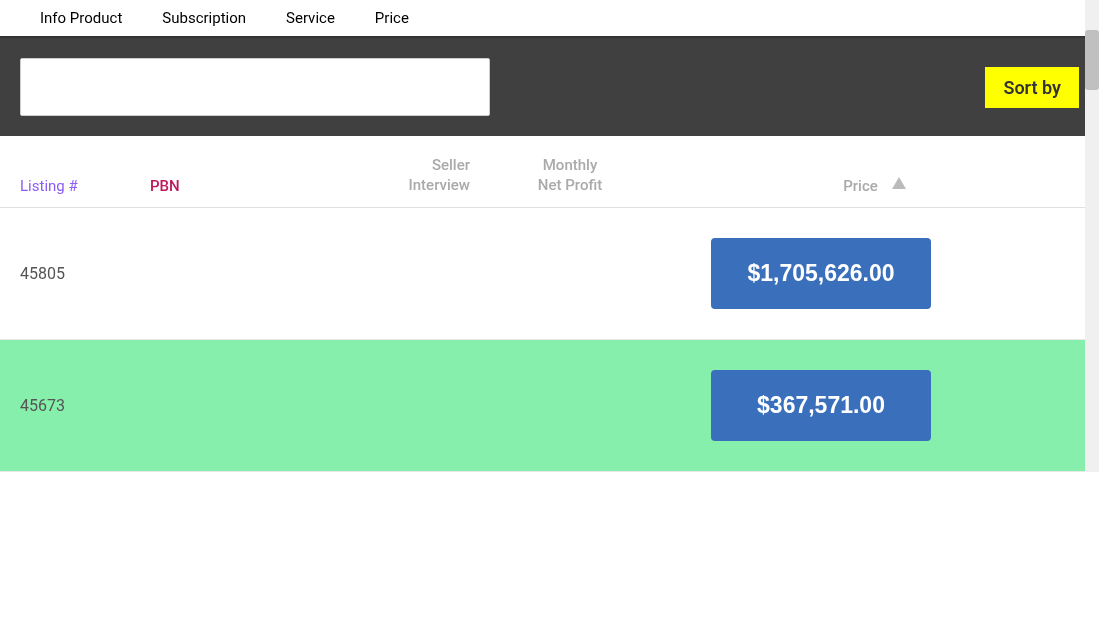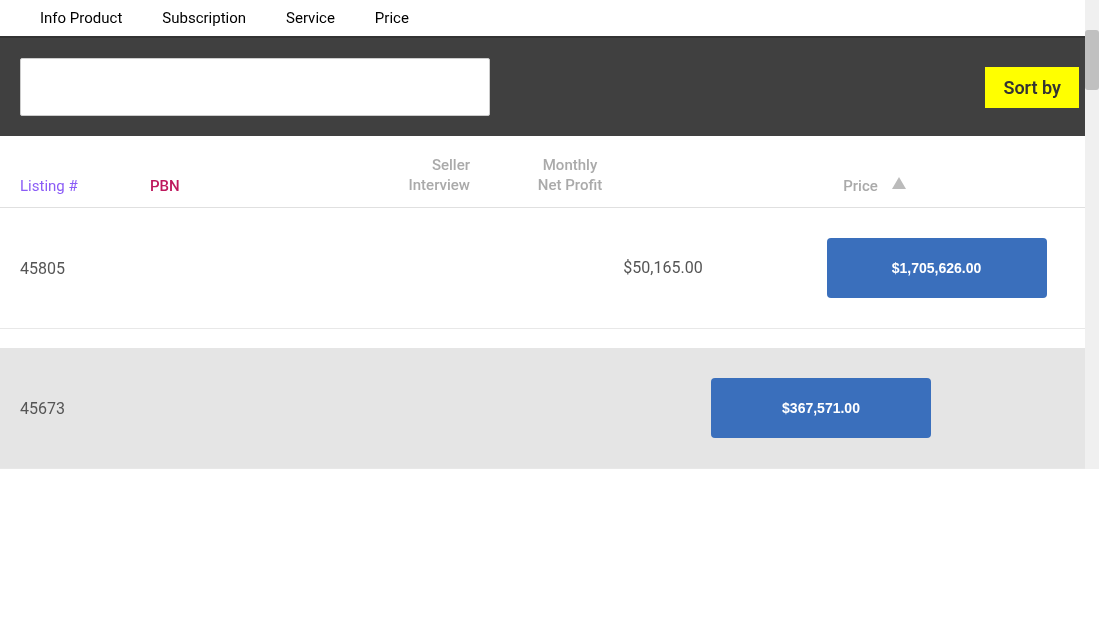--- a/index.html
+++ b/index.html
@@ -175,22 +175,21 @@
     .data-row {
       display: flex;
       align-items: center;
       padding: 30px 20px;
       border-bottom: 1px solid #e8e8e8;
       background: #fff;
       gap: 31px;
     }
 
     .data-row.alt {
-      background: #e5e5e5;
-      margin-top: 19px;
+      background: #86efac;
     }
 
     .data-row .col-listing {
       font-size: 16px;
       color: #555;
       font-weight: 400;
     }
 
     .data-row .col-pbn {
       font-size: 16px;
@@ -211,21 +210,21 @@
     .data-row .col-price {
       justify-content: center;
     }
 
     .price-button {
       background: #3a6fbc;
       color: #fff;
       border: none;
       border-radius: 4px;
       padding: 22px 28px;
-      font-size: 14px;
+      font-size: 23px;
       font-weight: 600;
       cursor: pointer;
       min-width: 220px;
       text-align: center;
     }
 
     
     .page-wrapper {
       position: relative;
     }
@@ -275,21 +274,20 @@
     <div class="col-price">
       <span>Price</span>
       <span class="sort-arrow"></span>
     </div>
   </div>
 
   <div class="data-row">
     <div class="col-listing">45805</div>
     <div class="col-pbn"></div>
     <div class="col-seller"></div>
-    <div class="col-monthly">$50,165.00</div>
     <div class="col-price">
       <button class="price-button">$1,705,626.00</button>
     </div>
   </div>
 
   <div class="data-row alt">
     <div class="col-listing">45673</div>
     <div class="col-pbn"></div>
     <div class="col-seller"></div>
     <div class="col-price">

